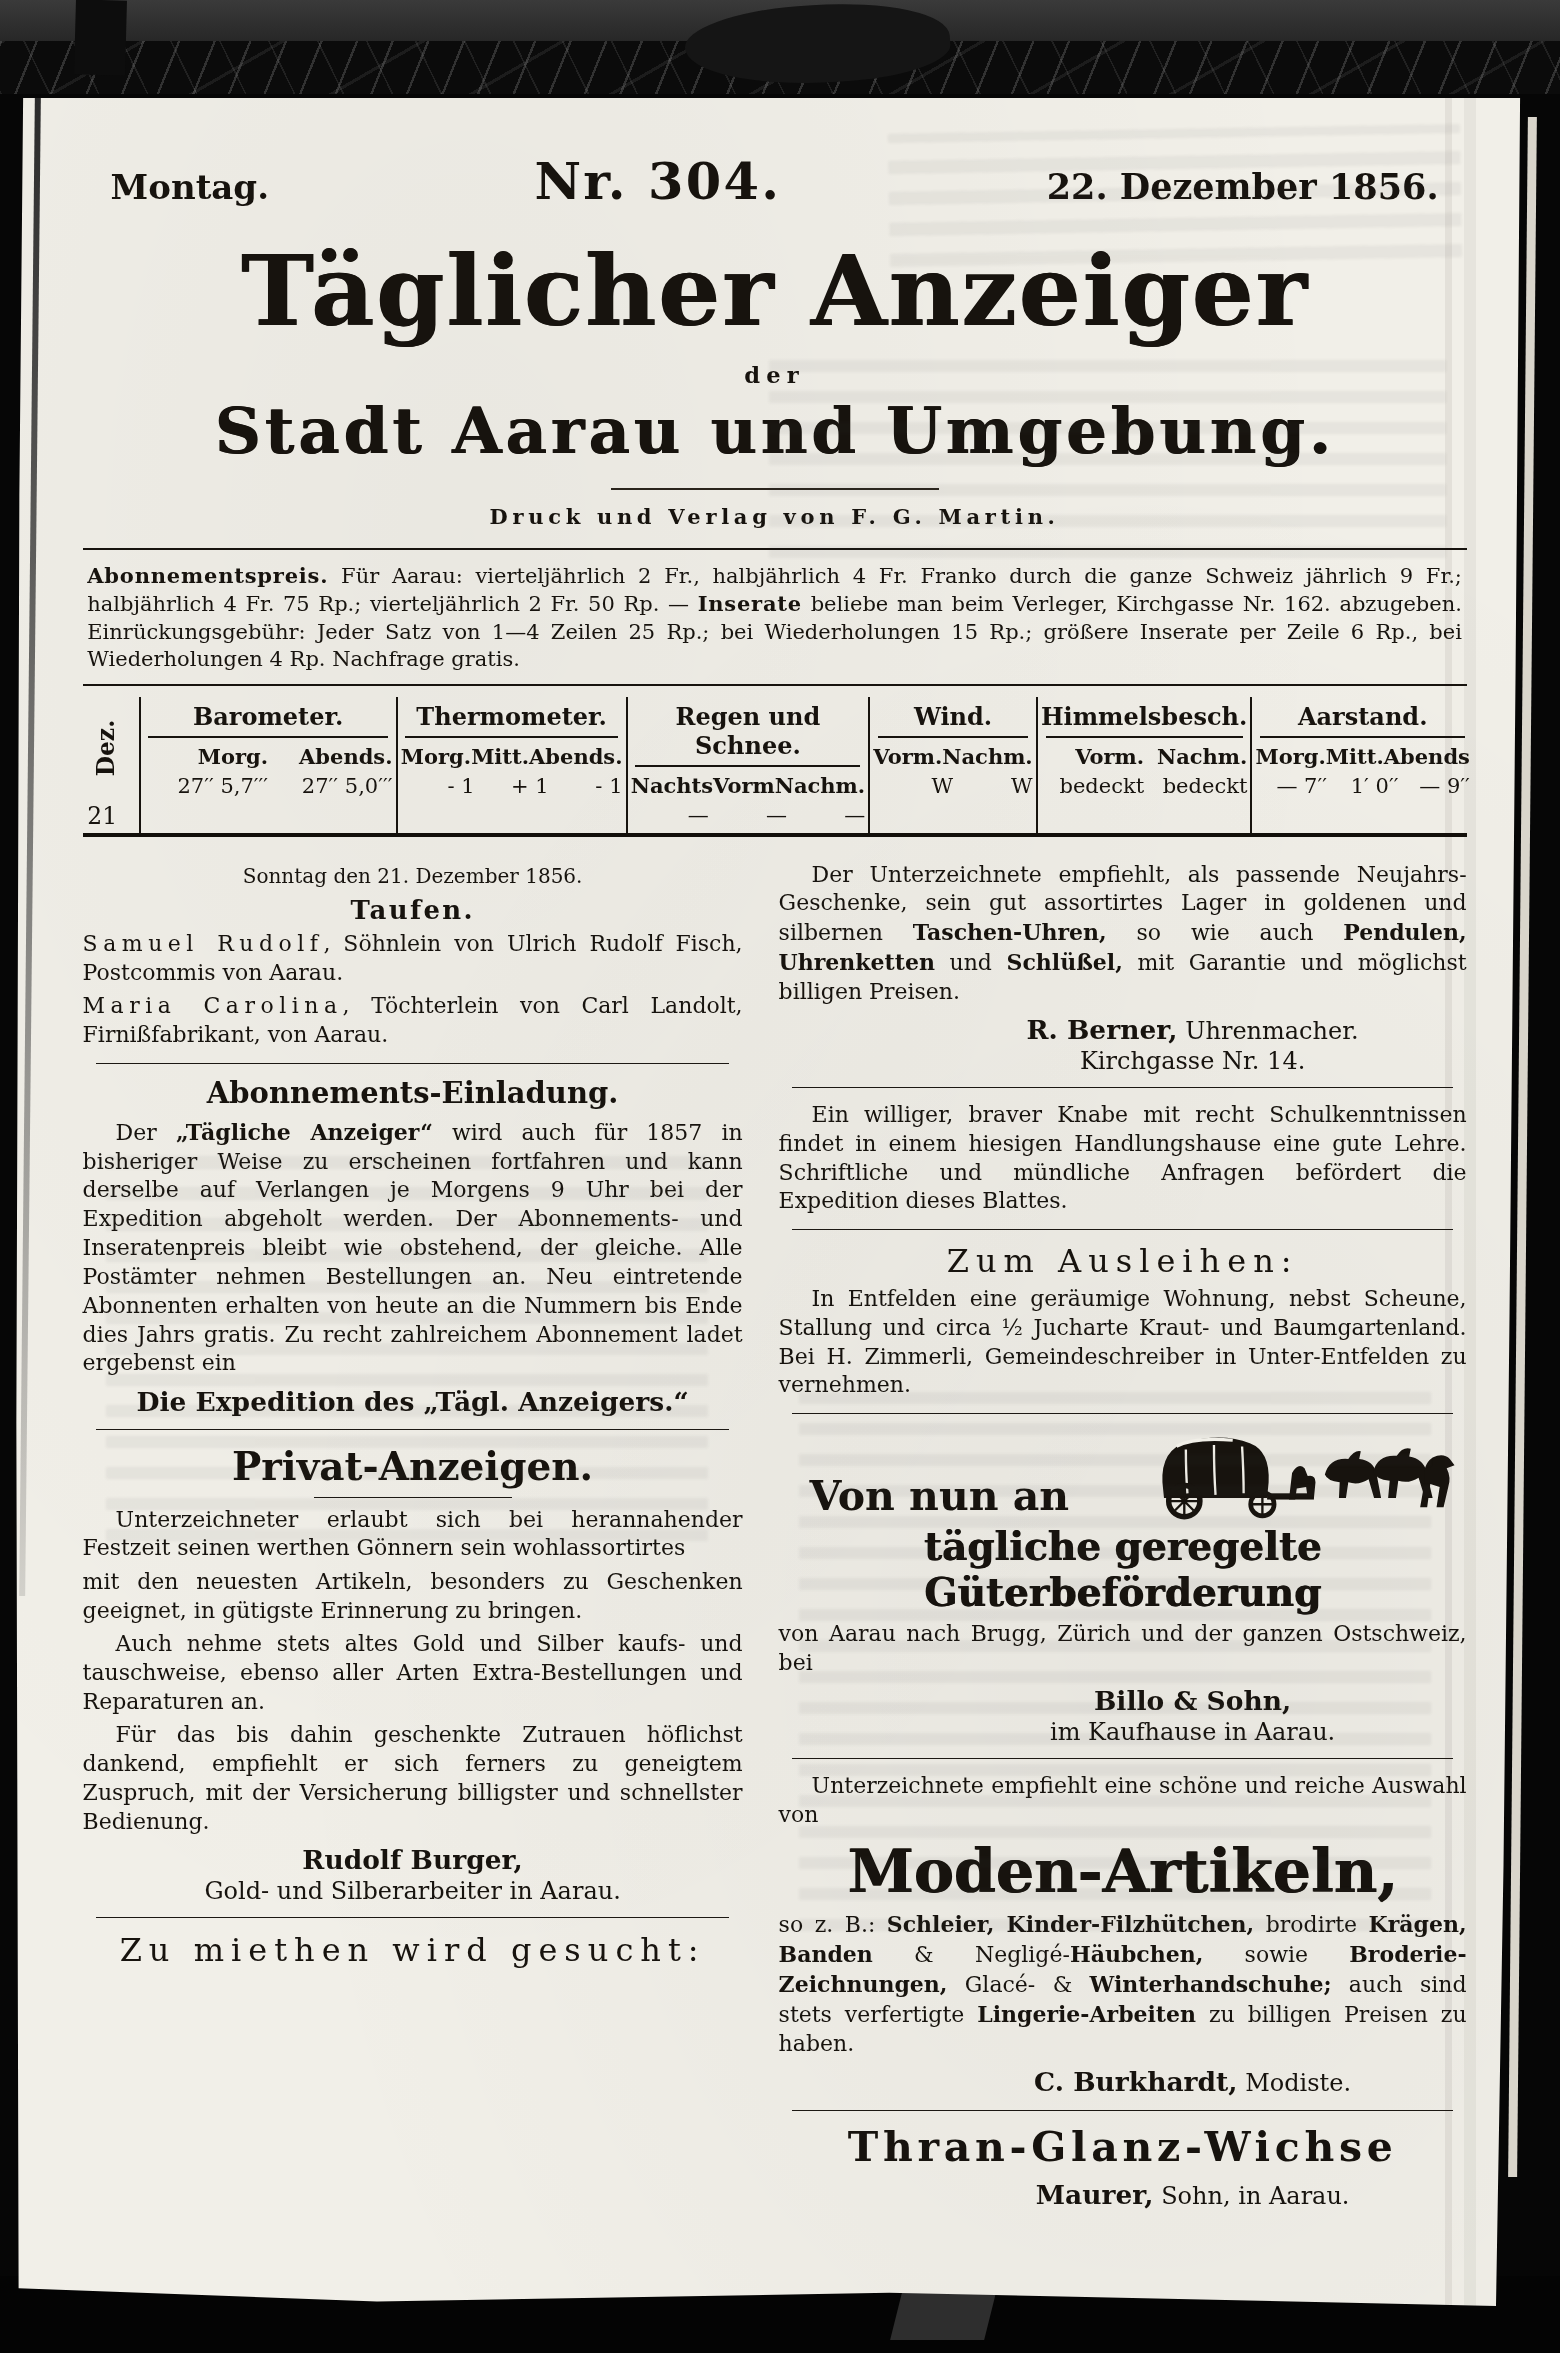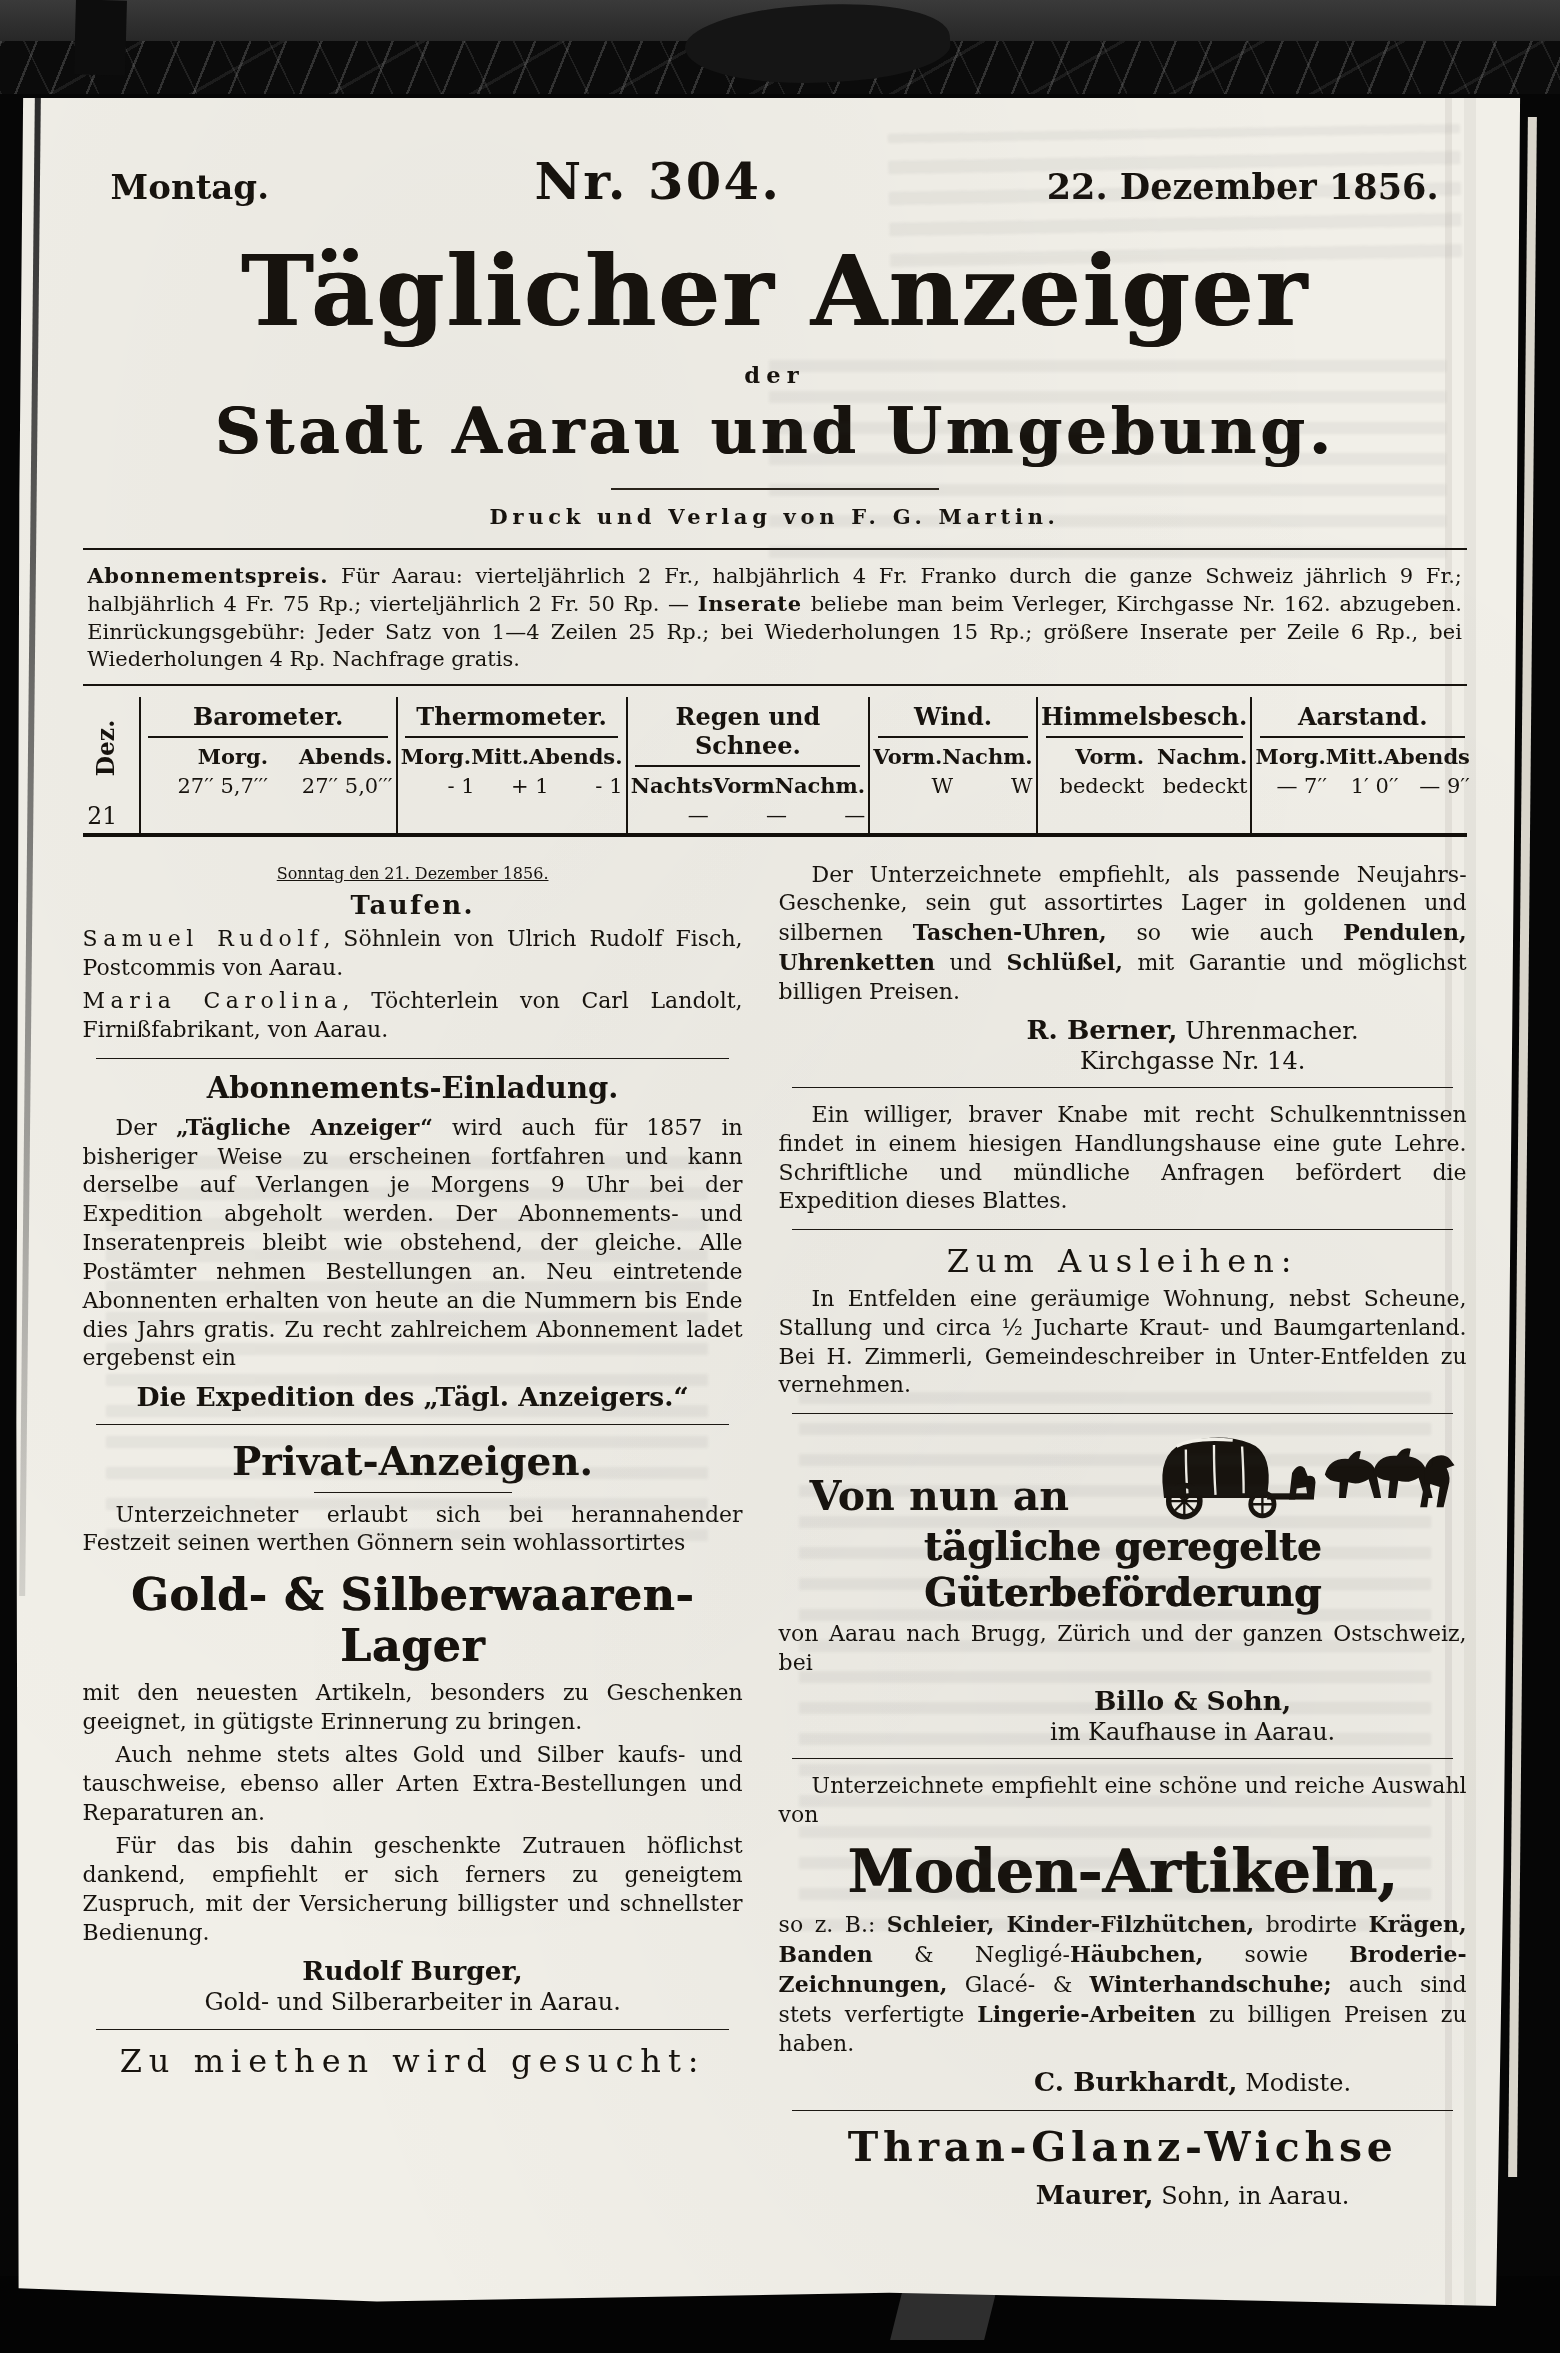--- a/index.html
+++ b/index.html
@@ -79,21 +79,21 @@
   .wsubs,.wvals{display:flex;}
   .wsubs span,.wvals span{flex:1;text-align:right;font-size:21px;}
   .wsubs{margin-top:6.2px;font-weight:bold;}
   .wvals{margin-top:4.7px;}
   
   .columns{display:flex;gap:36px;margin-top:19px;}
   .colL{flex:0 0 660px;}
   .colR{flex:1;}
   .p-body{font-size:22px;line-height:1.31;text-align:justify;text-indent:33px;margin:4.7px 0 0;}
   .p-noind{text-indent:0;}
-  .h-date{font-size:16px;text-align:center;margin:7.8px 0 0;text-decoration:underline;}
+  .h-date{font-size:20px;text-align:center;margin:7.8px 0 0;}
   .h-taufen{font-size:26px;font-weight:bold;text-align:center;letter-spacing:2.3px;margin:7.8px 0 3.1px;}
   .name-spaced{letter-spacing:5.5px;}
   .h-invite{font-size:29px;font-weight:bold;text-align:center;margin:4.7px 0 7.8px;}
   .sig-line{font-size:24px;text-align:center;margin:7.8px 0 0;}
   .sig-line b{font-size:26.5px;}
   .h-privat{font-size:39px;font-weight:bold;text-align:center;margin:11px 0 0;}
   .h-gold{font-size:44px;font-weight:bold;text-align:center;margin:11px 0 7.8px;letter-spacing:0.8px;
     text-shadow:0.8px 0 0 currentColor;}
   .h-spacedline{font-size:32px;text-align:center;letter-spacing:7px;margin:6.2px 0 1.6px;}
   .h-freight{font-size:39px;font-weight:bold;text-align:center;margin:3.1px 0 4.7px;
@@ -242,21 +242,20 @@
       <p class="h-invite">Abonnements-Einladung.</p>
       <p class="p-body"><span>Der </span><b>„Tägliche Anzeiger“</b><span> wird auch für 1857 in bisheriger Weise zu erscheinen fortfahren und kann derselbe auf Verlangen je Morgens 9 Uhr bei der Expedition abgeholt werden. Der Abonnements- und Inseratenpreis bleibt wie obstehend, der gleiche. Alle Postämter nehmen Bestellungen an. Neu eintretende Abonnenten erhalten von heute an die Nummern bis Ende dies Jahrs gratis. Zu recht zahlreichem Abonnement ladet ergebenst ein</span></p>
       <p class="sig-line"><b>Die Expedition des „Tägl. Anzeigers.“</b></p>
 
       <hr class="divider">
 
       <p class="h-privat">Privat-Anzeigen.</p>
       <hr class="divider-short">
 
       <p class="p-body">Unterzeichneter erlaubt sich bei herannahender Festzeit seinen werthen Gönnern sein wohlassortirtes</p>
-      <p class="h-gold">Gold- &amp; Silberwaaren-Lager</p>
       <p class="p-body p-noind">mit den neuesten Artikeln, besonders zu Geschenken geeignet, in gütigste Erinnerung zu bringen.</p>
       <p class="p-body">Auch nehme stets altes Gold und Silber kaufs- und tauschweise, ebenso aller Arten Extra-Bestellungen und Reparaturen an.</p>
       <p class="p-body">Für das bis dahin geschenkte Zutrauen höflichst dankend, empfiehlt er sich ferners zu geneigtem Zuspruch, mit der Versicherung billigster und schnellster Bedienung.</p>
       <p class="sig-line"><b>Rudolf Burger,</b></p>
       <p class="sig-line" style="margin-top:1.6px;">Gold- und Silberarbeiter in Aarau.</p>
 
       <hr class="divider">
 
       <p class="h-spacedline">Zu miethen wird gesucht:</p>
     </div>

